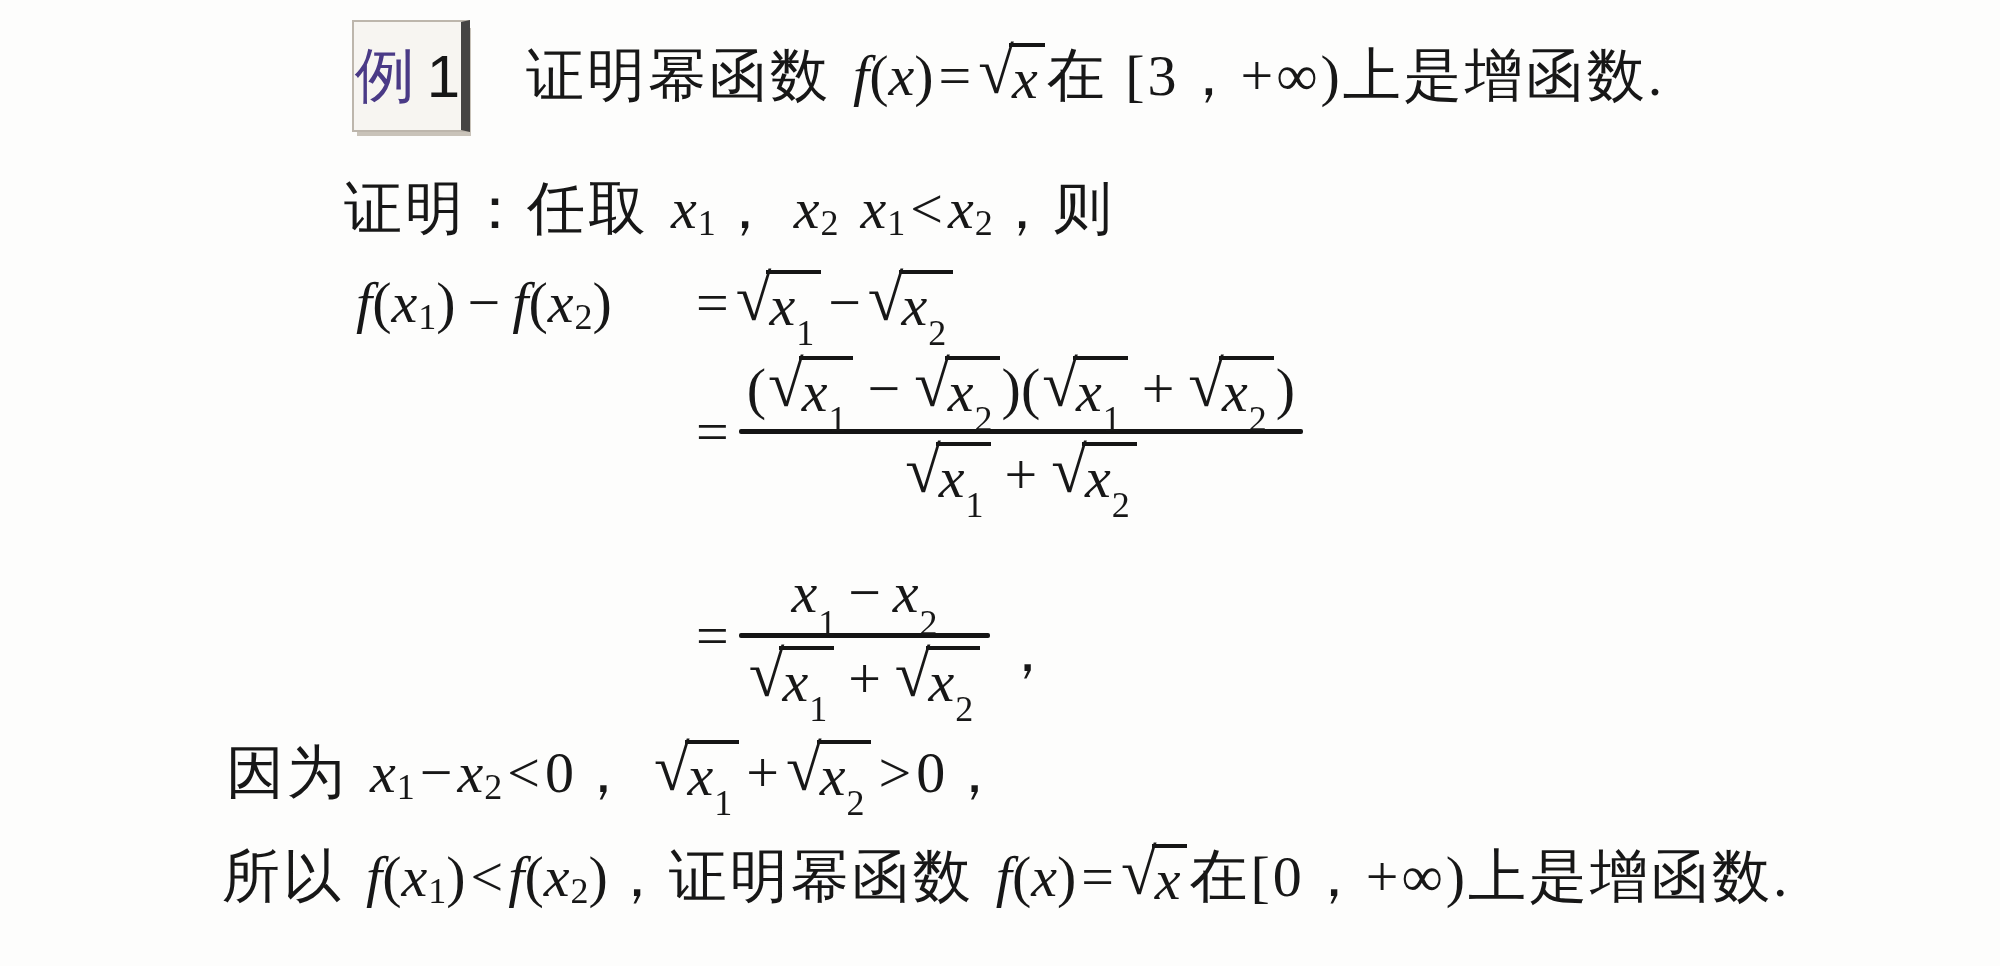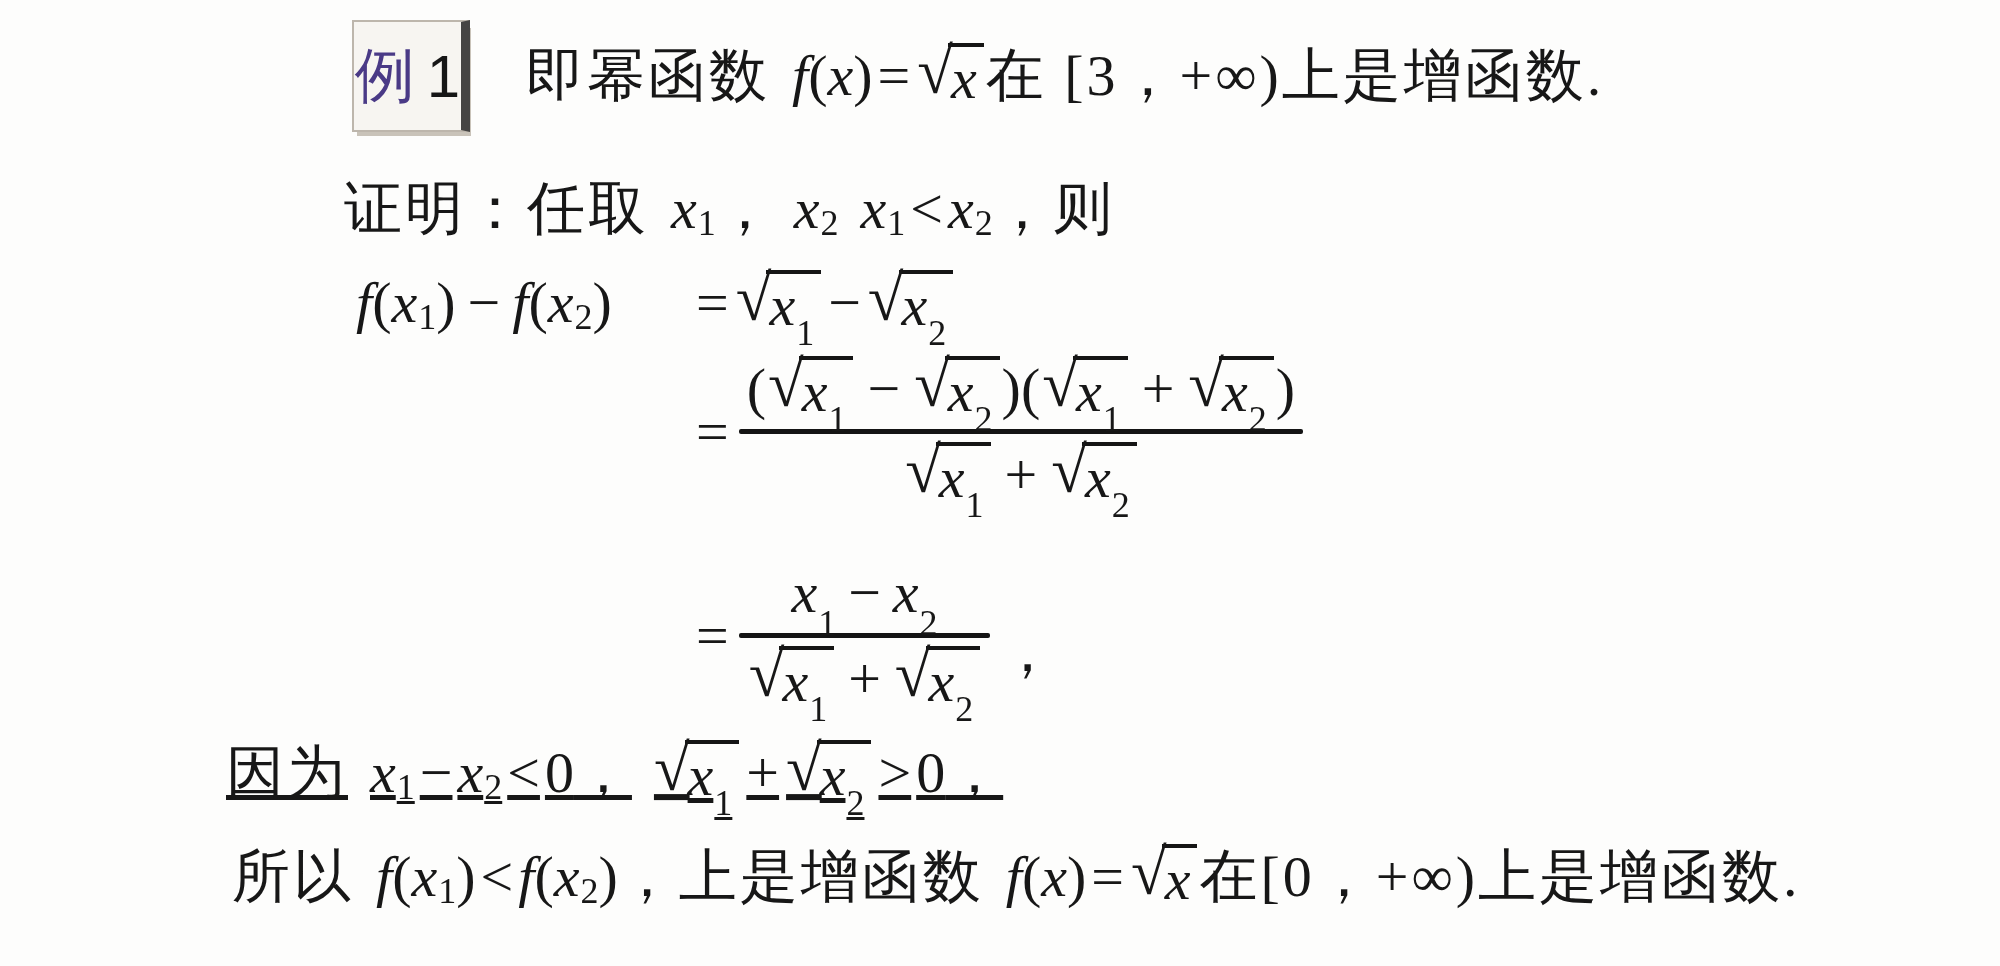--- a/index.html
+++ b/index.html
@@ -58,21 +58,21 @@
 </head>
 <body>
 
 <div class="page">
 
   <div class="line" style="left:352px;top:20px;">
     <div class="badge">
         <span class="li">例</span>
         <span class="bn">1</span>
       </div>
-    <span class="cn">即幂函数</span>
+    <span class="cn">证明幂函数</span>
     <span class="mi ws">f</span>
       <span class="mu">(</span>
       <span class="mi">x</span>
       <span class="mu">)</span>
       <span class="mu eqt">=</span>
     <span class="sqrt">
         <span class="sign">√</span>
         <span class="rad">
           <span class="mi">x</span>
         </span>
@@ -212,21 +212,21 @@
             <span class="rad">
               <span class="mi">x</span>
               <sub class="sb">2</sub>
             </span>
           </span>
       </span>
     </span>
     <span class="mu tail">，</span>
   </div>
 
-  <div class="line" style="left:226px;top:740px;text-decoration:underline;">
+  <div class="line" style="left:226px;top:740px;">
     <span class="cn">因为</span>
     <span class="mi ws">x</span>
       <sub class="sb">1</sub>
       <span class="mu opn">−</span>
       <span class="mi">x</span>
       <sub class="sb">2</sub>
       <span class="mu opn">&lt;</span>
       <span class="mu">0</span>
       <span class="mu cm">，</span>
     <span class="sqrt">
@@ -242,34 +242,34 @@
         <span class="rad">
           <span class="mi">x</span>
           <sub class="sb">2</sub>
         </span>
       </span>
       <span class="mu opn">&gt;</span>
       <span class="mu">0</span>
       <span class="mu">，</span>
   </div>
 
-  <div class="line" style="left:232px;top:844px;">
+  <div class="line" style="left:222px;top:844px;">
     <span class="cn">所以</span>
     <span class="mi ws">f</span>
       <span class="mu">(</span>
       <span class="mi">x</span>
       <sub class="sb">1</sub>
       <span class="mu">)</span>
       <span class="mu opn">&lt;</span>
       <span class="mi">f</span>
       <span class="mu">(</span>
       <span class="mi">x</span>
       <sub class="sb">2</sub>
       <span class="mu">)</span>
-    <span class="cn">，上是增函数</span>
+    <span class="cn">，证明幂函数</span>
     <span class="mi ws">f</span>
       <span class="mu">(</span>
       <span class="mi">x</span>
       <span class="mu">)</span>
       <span class="mu eqt">=</span>
     <span class="sqrt">
         <span class="sign">√</span>
         <span class="rad">
           <span class="mi">x</span>
         </span>

